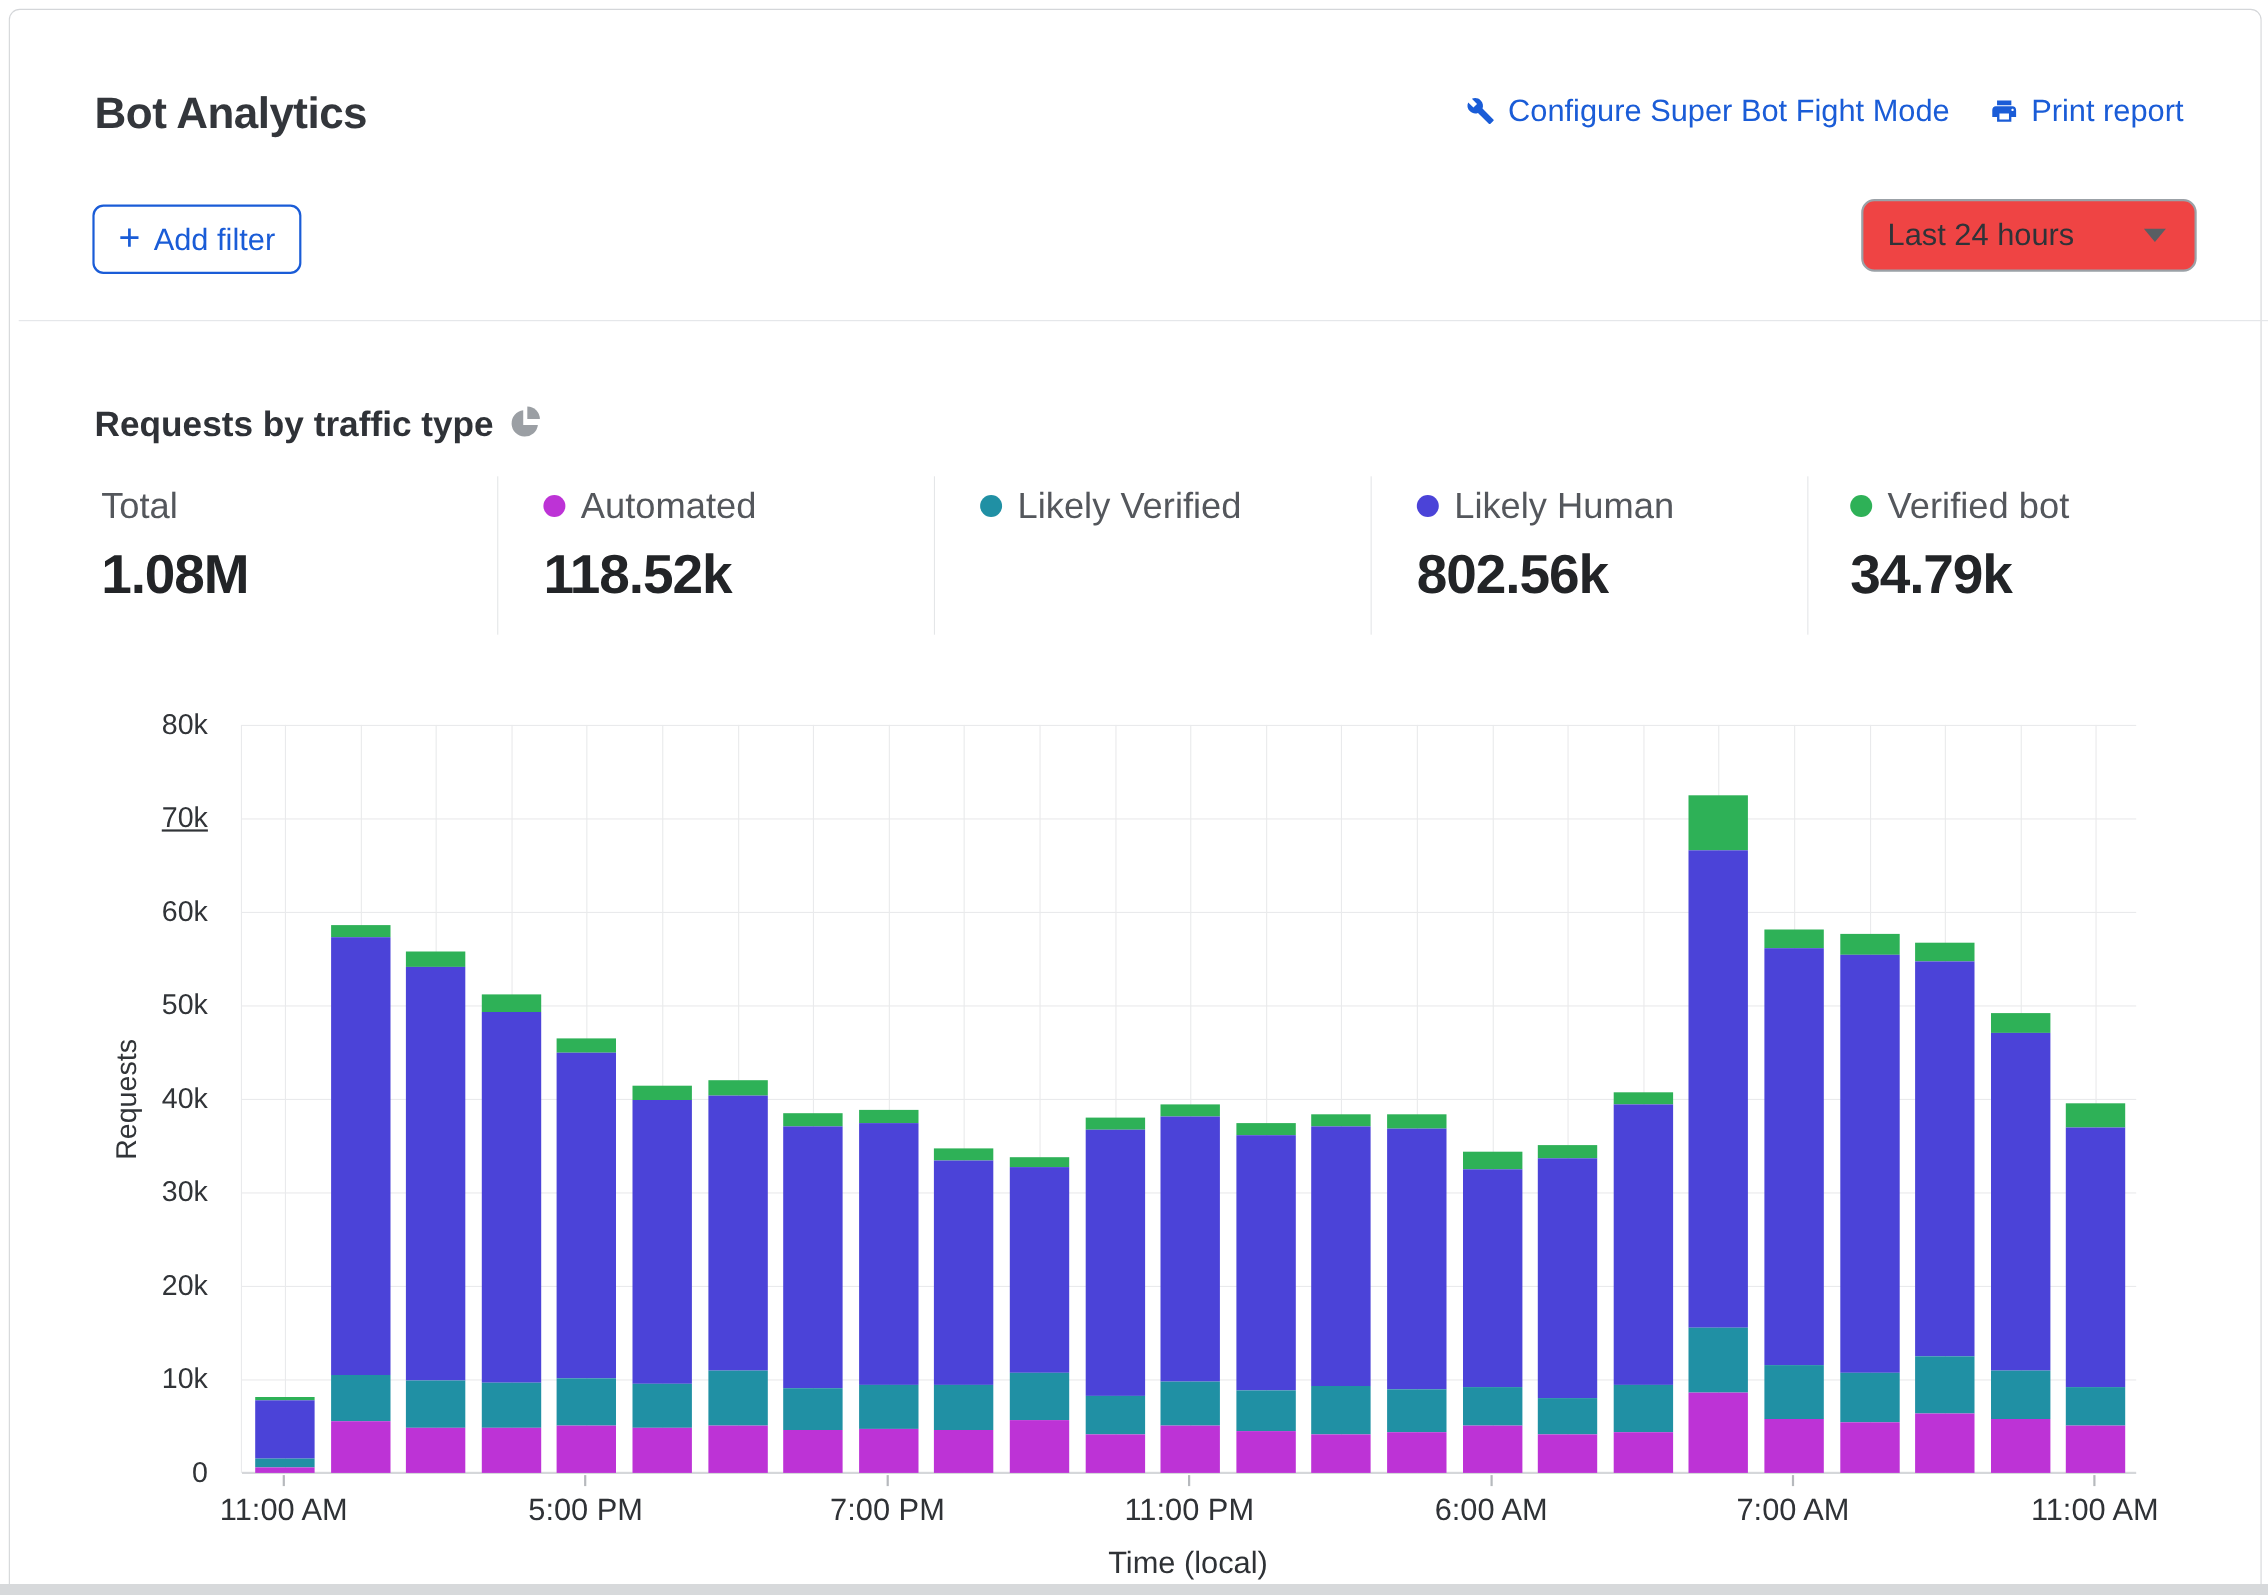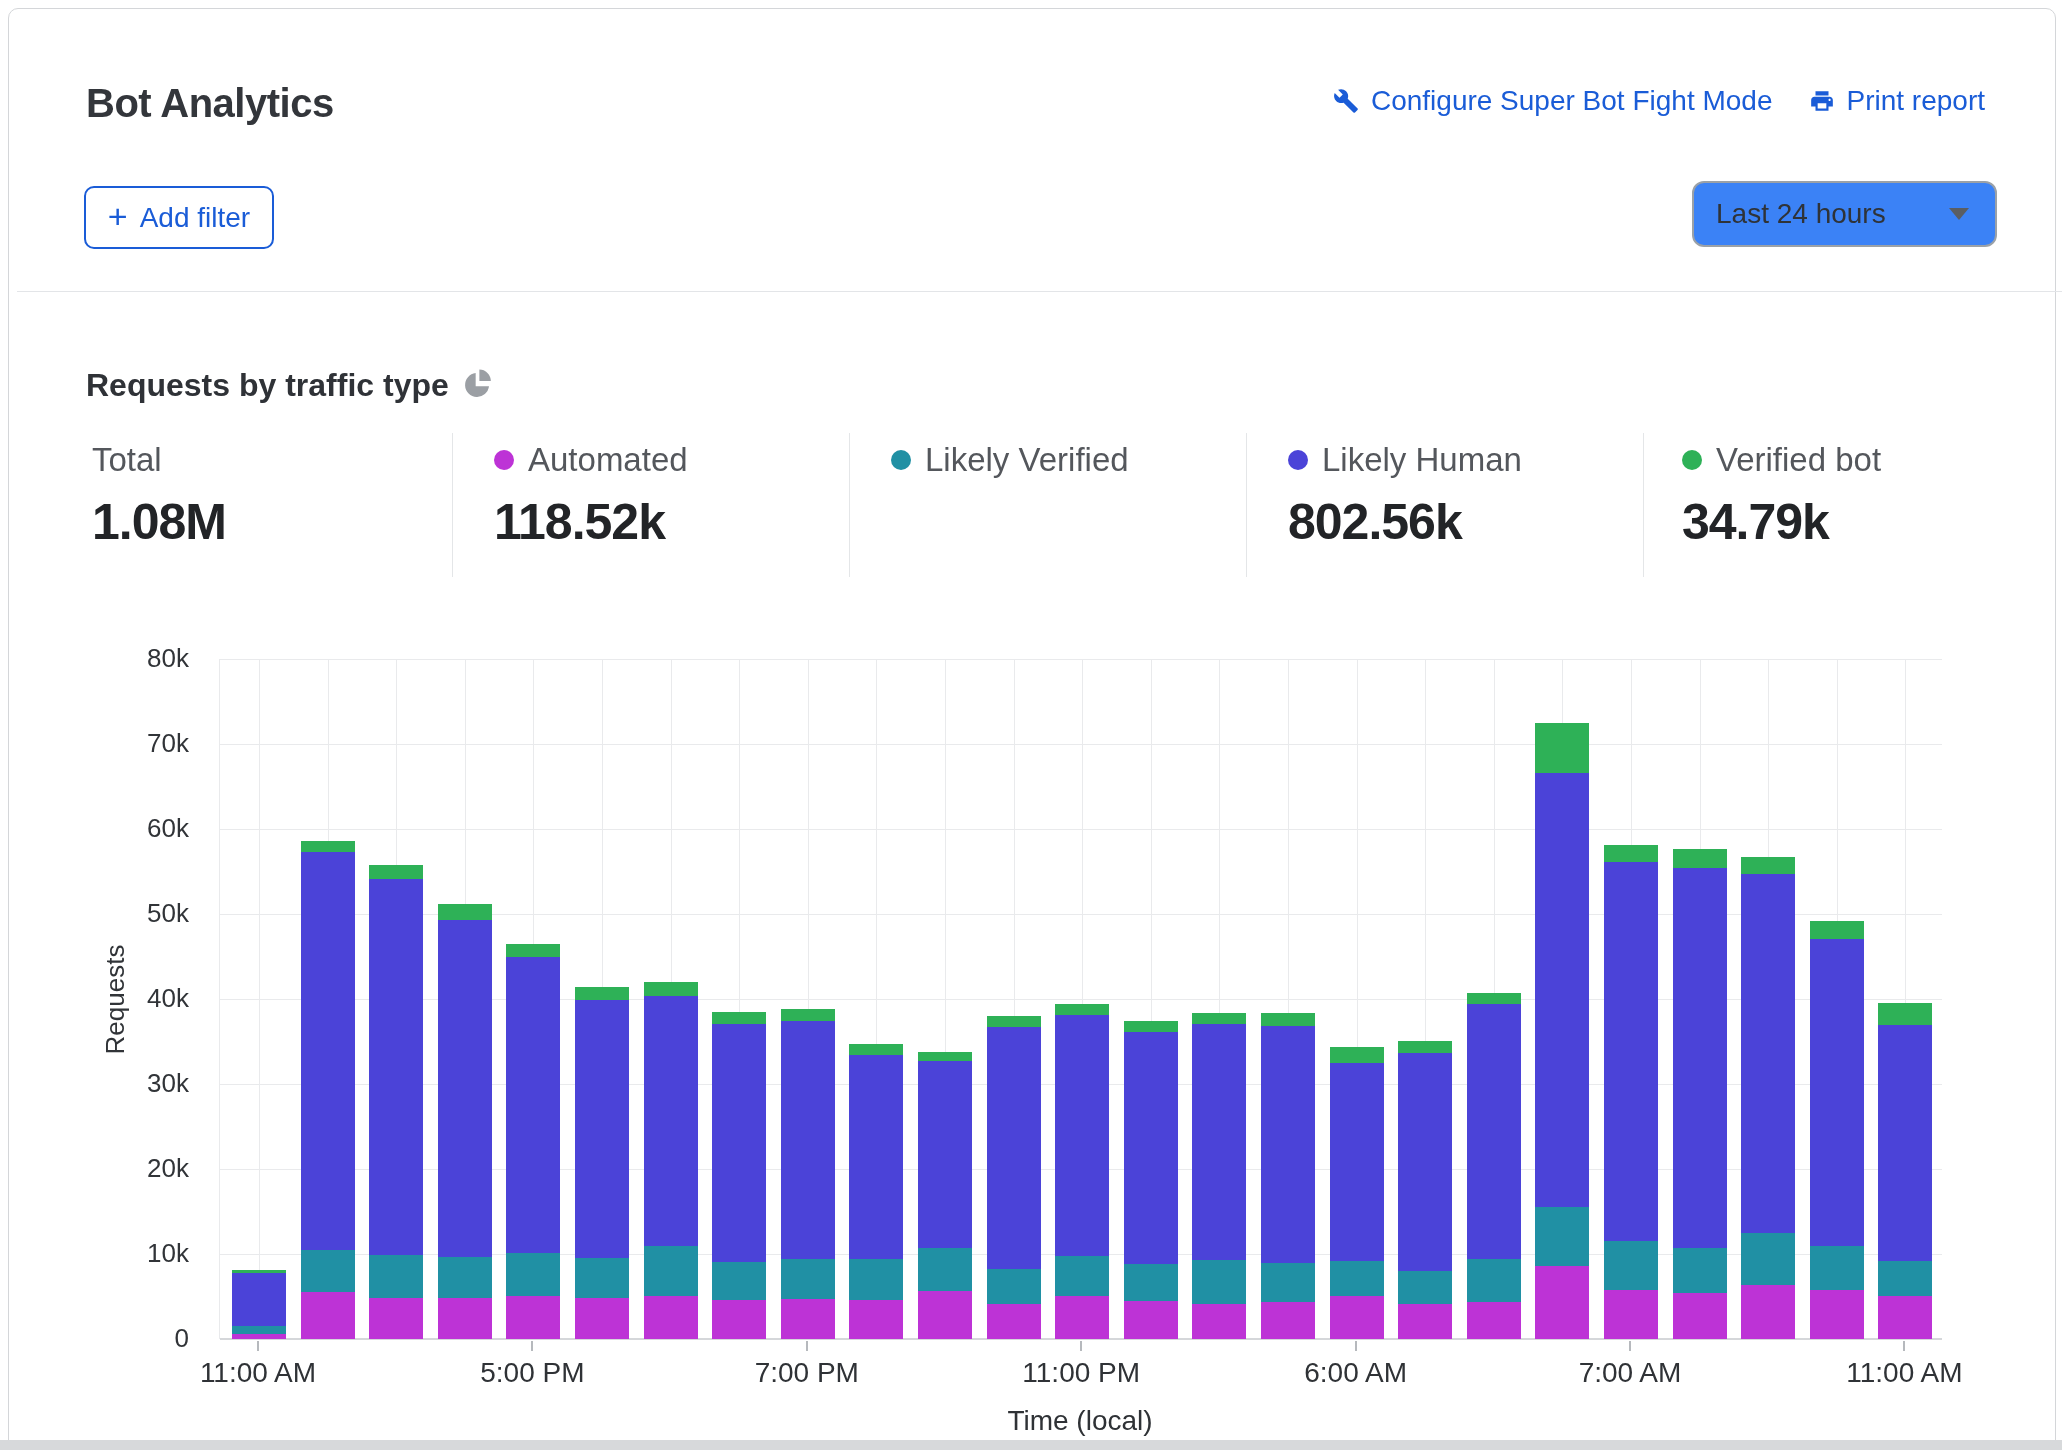--- a/index.html
+++ b/index.html
@@ -12,21 +12,21 @@
   
   .page-title{position:absolute;left:77px;top:72px;font-size:40px;font-weight:600;color:#33363b;letter-spacing:-0.5px;}
   .header-links{position:absolute;top:76px;right:70px;display:flex;align-items:center;gap:36px;}
   .hlink{display:flex;align-items:center;gap:12px;color:#1a5cd7;font-size:28px;cursor:pointer;text-decoration:none;}
   .hlink svg{display:block;}
   .add-filter-btn{position:absolute;left:75px;top:177px;width:190px;height:63px;box-sizing:border-box;
         border:2px solid #1a5cd7;border-radius:10px;background:#fff;color:#1a5cd7;
         display:flex;align-items:center;justify-content:center;gap:12px;font-size:28px;cursor:pointer;}
   .add-filter-btn .plus{font-size:34px;font-weight:400;line-height:1;margin-top:-3px;}
   .range-select{position:absolute;left:1683px;top:172px;width:305px;height:66px;box-sizing:border-box;
-        border:2px solid #9ba1a7;border-radius:12px;background:#3b82f6;display:flex;align-items:center;
+        border:2px solid #9ba1a7;border-radius:12px;background:#ef4444;display:flex;align-items:center;
         padding:0 26px 0 22px;font-size:28px;color:#2f3338;cursor:pointer;justify-content:space-between;}
   .chevron{width:0;height:0;border-left:10px solid transparent;border-right:10px solid transparent;
         border-top:12px solid #5a5e63;}
   .header-divider{position:absolute;left:8px;top:282px;width:2046px;height:1px;background:#e3e5e8;}
 
   
   .section-heading{position:absolute;left:77px;top:358px;font-size:32px;font-weight:700;color:#2f3237;}
   .pie-icon{position:absolute;left:452px;top:360px;}
 
   
@@ -140,21 +140,21 @@
 
   <div class="y-axis-title">Requests</div>
   <div id="y-ticks">
       <div class="ytick" style="top: 1314px;">0</div>
       <div class="ytick" style="top: 1229px;">10k</div>
       <div class="ytick" style="top: 1144px;">20k</div>
       <div class="ytick" style="top: 1059px;">30k</div>
       <div class="ytick" style="top: 974px;">40k</div>
       <div class="ytick" style="top: 889px;">50k</div>
       <div class="ytick" style="top: 804px;">60k</div>
-      <div class="ytick" style="top: 719px;">70k</div>
+      <div class="ytick" style="top: 719px; text-decoration: underline;">70k</div>
       <div class="ytick" style="top: 634px;">80k</div>
     </div>
   <div class="plot" id="plot">
       <div class="hgrid zero" style="top: 679px;"></div>
       <div class="hgrid" style="top: 595px;"></div>
       <div class="hgrid" style="top: 510px;"></div>
       <div class="hgrid" style="top: 425px;"></div>
       <div class="hgrid" style="top: 340px;"></div>
       <div class="hgrid" style="top: 255px;"></div>
       <div class="hgrid" style="top: 170px;"></div>

